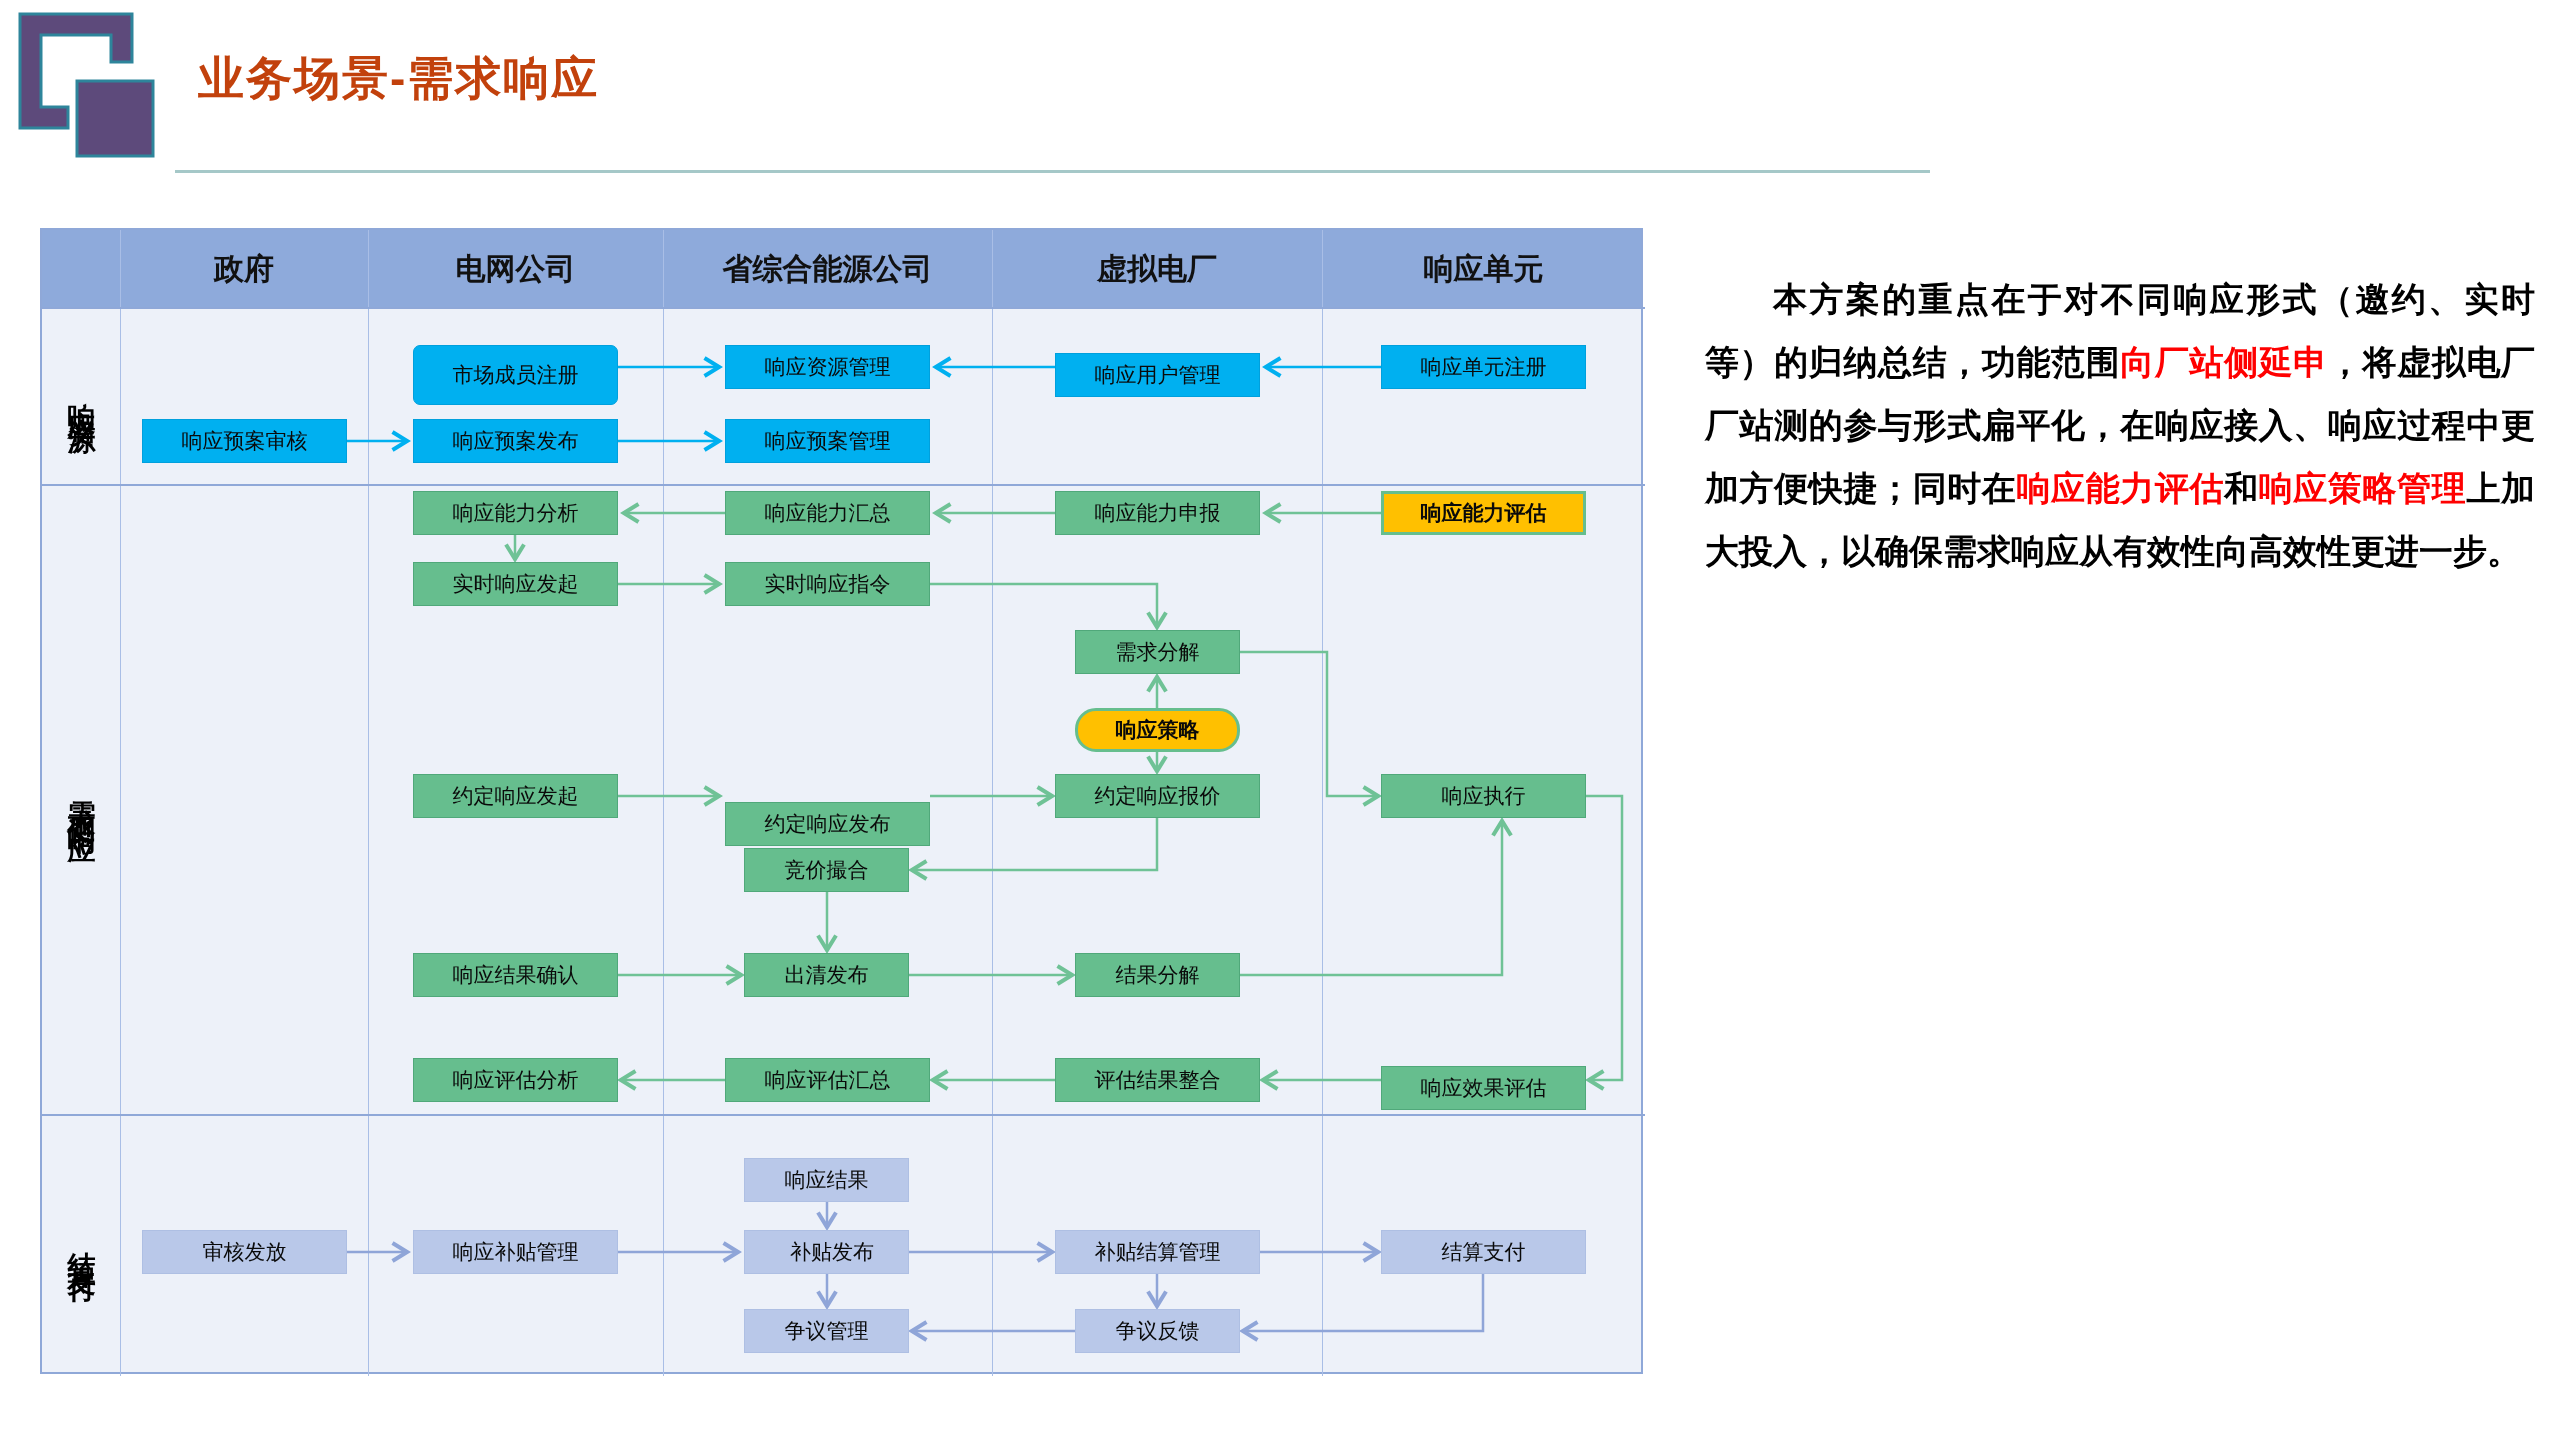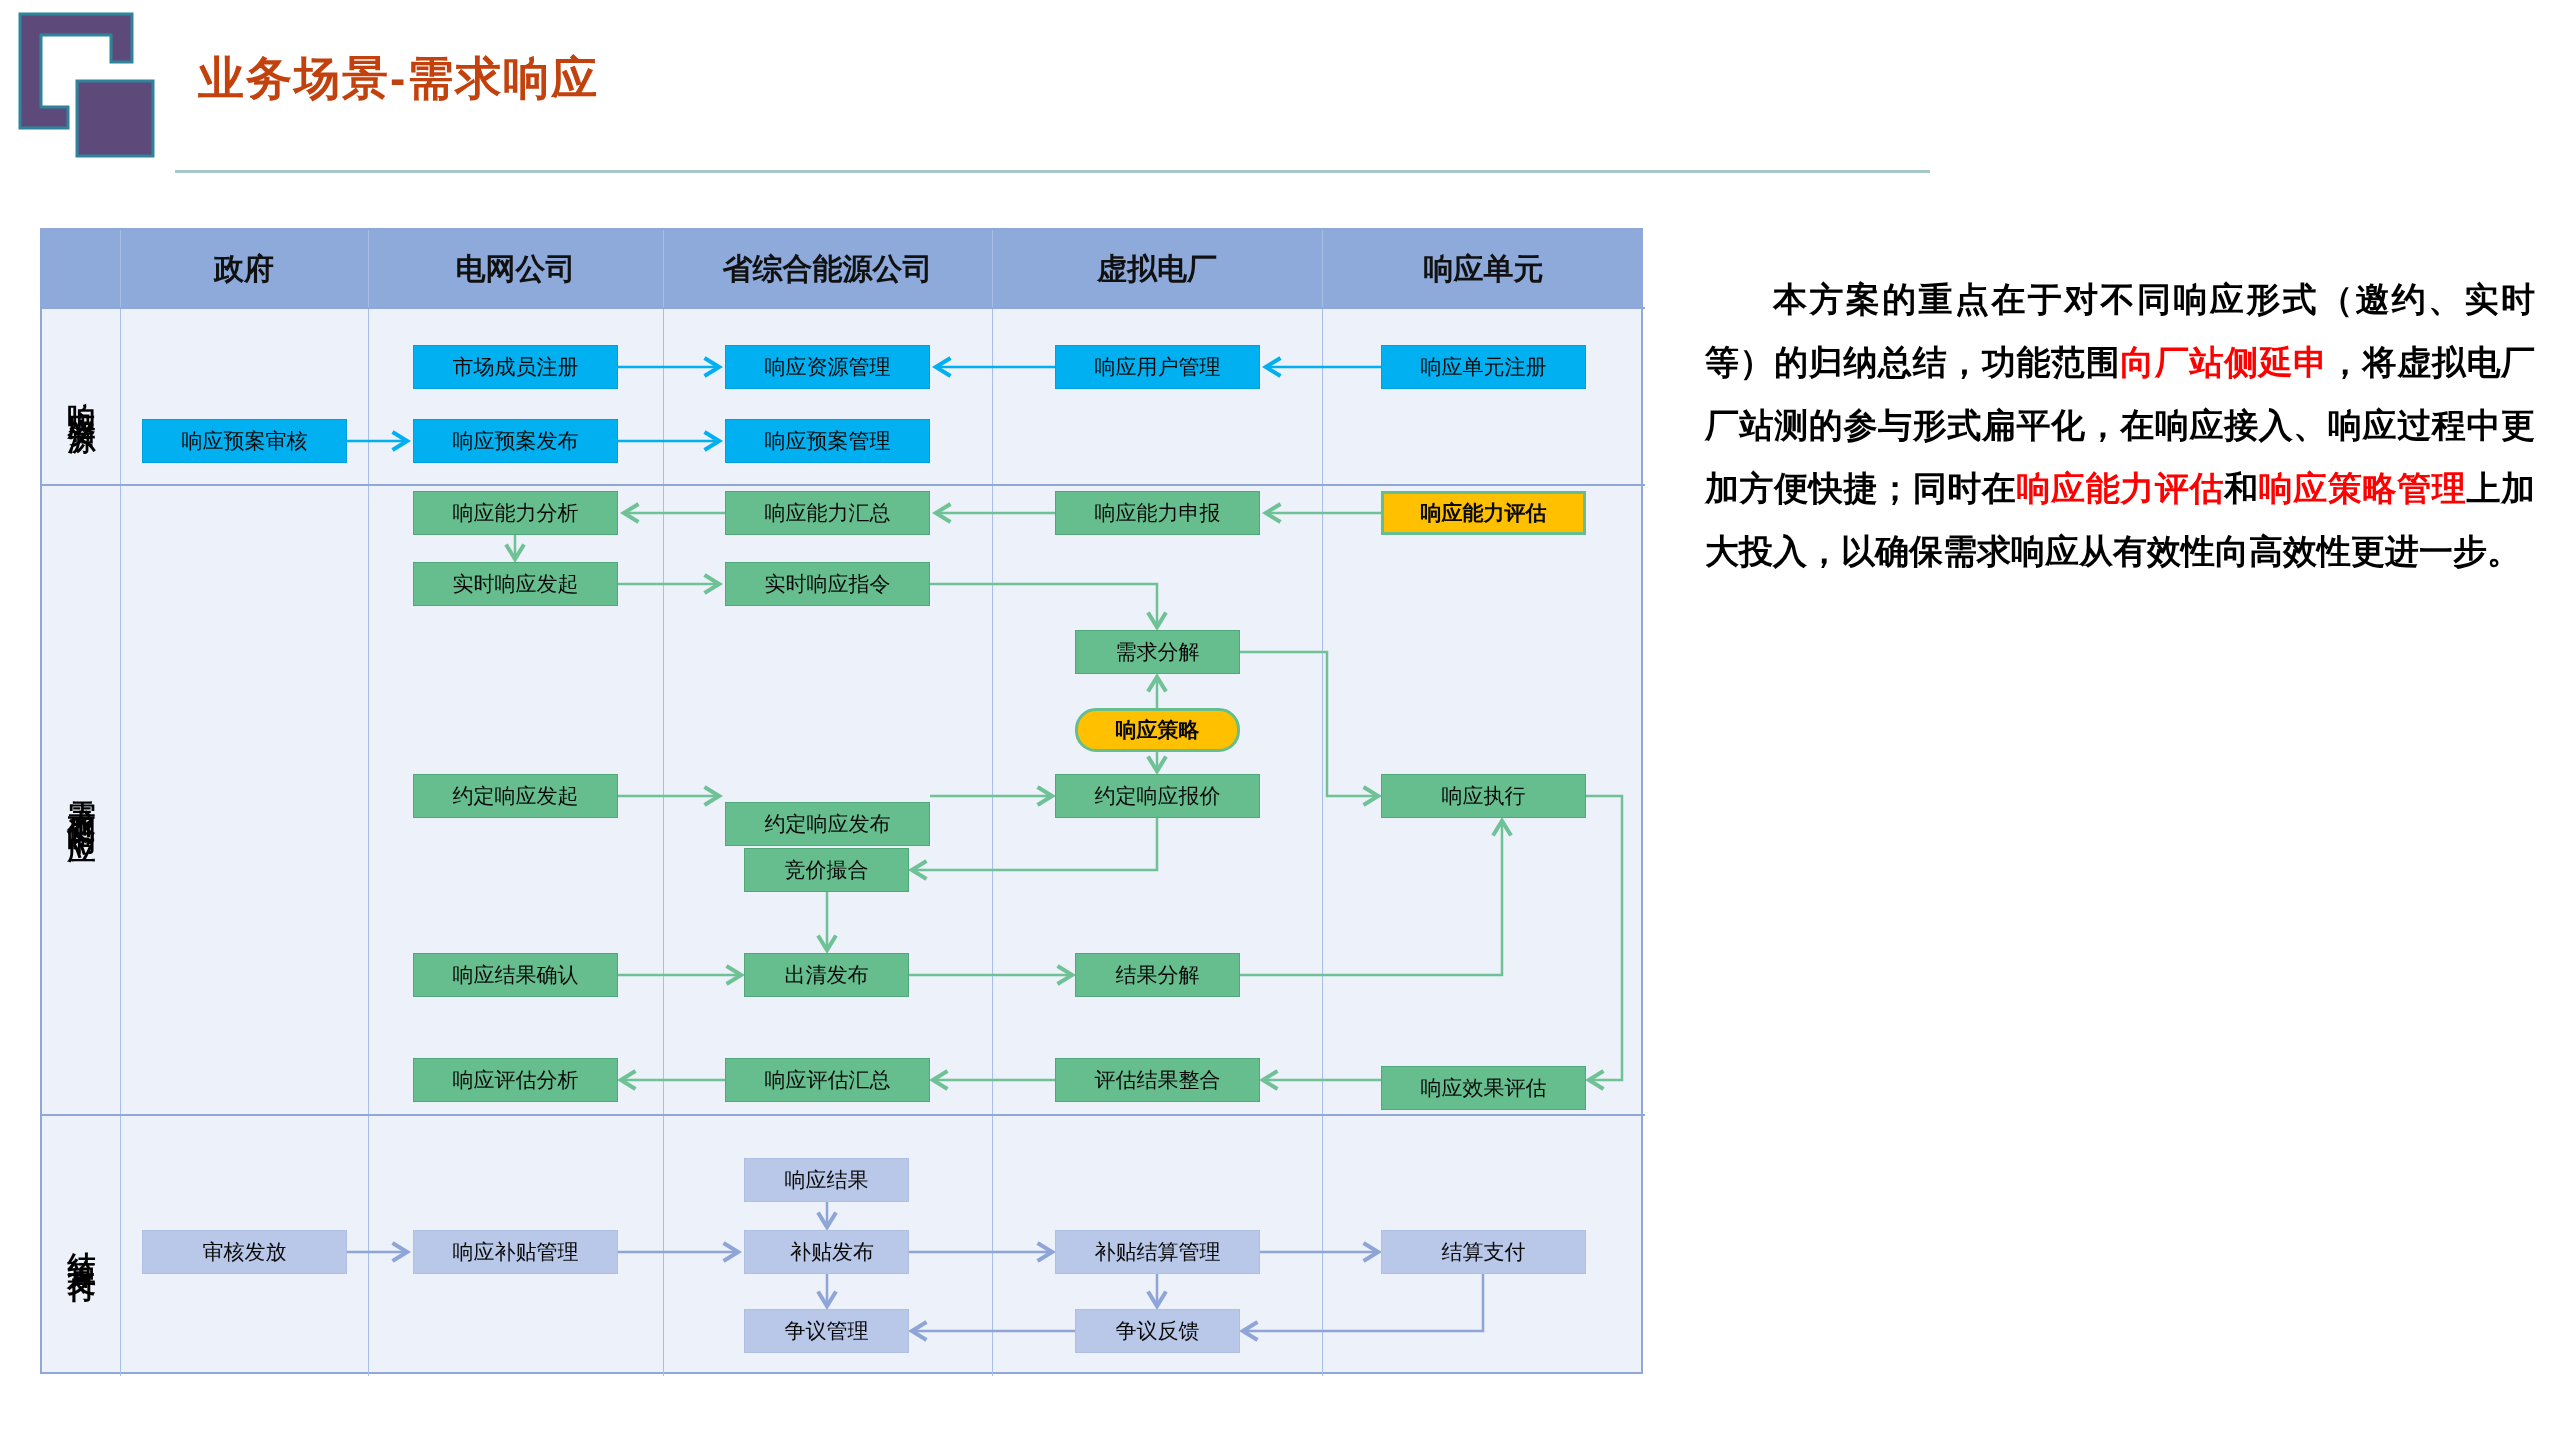--- a/index.html
+++ b/index.html
@@ -126,23 +126,23 @@
         <path d="M867,1022 L1009,1022" class="edge blue" marker-end="url(#m-blue)"></path>
         <path d="M785,1044 L785,1075" class="edge blue" marker-end="url(#m-blue)"></path>
         <path d="M1218,1022 L1335,1022" class="edge blue" marker-end="url(#m-blue)"></path>
         <path d="M1115,1044 L1115,1075" class="edge blue" marker-end="url(#m-blue)"></path>
         <path d="M1441,1044 L1441,1101 L1202,1101" class="edge blue" marker-end="url(#m-blue)"></path>
         <path d="M1033,1101 L871,1101" class="edge blue" marker-end="url(#m-blue)"></path>
       </g>
   </svg>
 
   <div id="node-layer">
-      <div class="node cyan" style="left: 371px; top: 115px; width: 205px; height: 44px;">市场成员注册</div>
+      <div class="node cyan" style="left: 371px; top: 115px; width: 205px; height: 60px; border-radius: 7px;">市场成员注册</div>
       <div class="node cyan" style="left: 683px; top: 115px; width: 205px; height: 44px;">响应资源管理</div>
-      <div class="node cyan" style="left: 1013px; top: 115px; width: 205px; height: 44px;">响应用户管理</div>
+      <div class="node cyan" style="left: 1013px; top: 123px; width: 205px; height: 44px;">响应用户管理</div>
       <div class="node cyan" style="left: 1339px; top: 115px; width: 205px; height: 44px;">响应单元注册</div>
       <div class="node cyan" style="left: 100px; top: 189px; width: 205px; height: 44px;">响应预案审核</div>
       <div class="node cyan" style="left: 371px; top: 189px; width: 205px; height: 44px;">响应预案发布</div>
       <div class="node cyan" style="left: 683px; top: 189px; width: 205px; height: 44px;">响应预案管理</div>
       <div class="node green" style="left: 371px; top: 261px; width: 205px; height: 44px;">响应能力分析</div>
       <div class="node green" style="left: 683px; top: 261px; width: 205px; height: 44px;">响应能力汇总</div>
       <div class="node green" style="left: 1013px; top: 261px; width: 205px; height: 44px;">响应能力申报</div>
       <div class="node yellow" style="left: 1339px; top: 261px; width: 205px; height: 44px;">响应能力评估</div>
       <div class="node green" style="left: 371px; top: 332px; width: 205px; height: 44px;">实时响应发起</div>
       <div class="node green" style="left: 683px; top: 332px; width: 205px; height: 44px;">实时响应指令</div>

